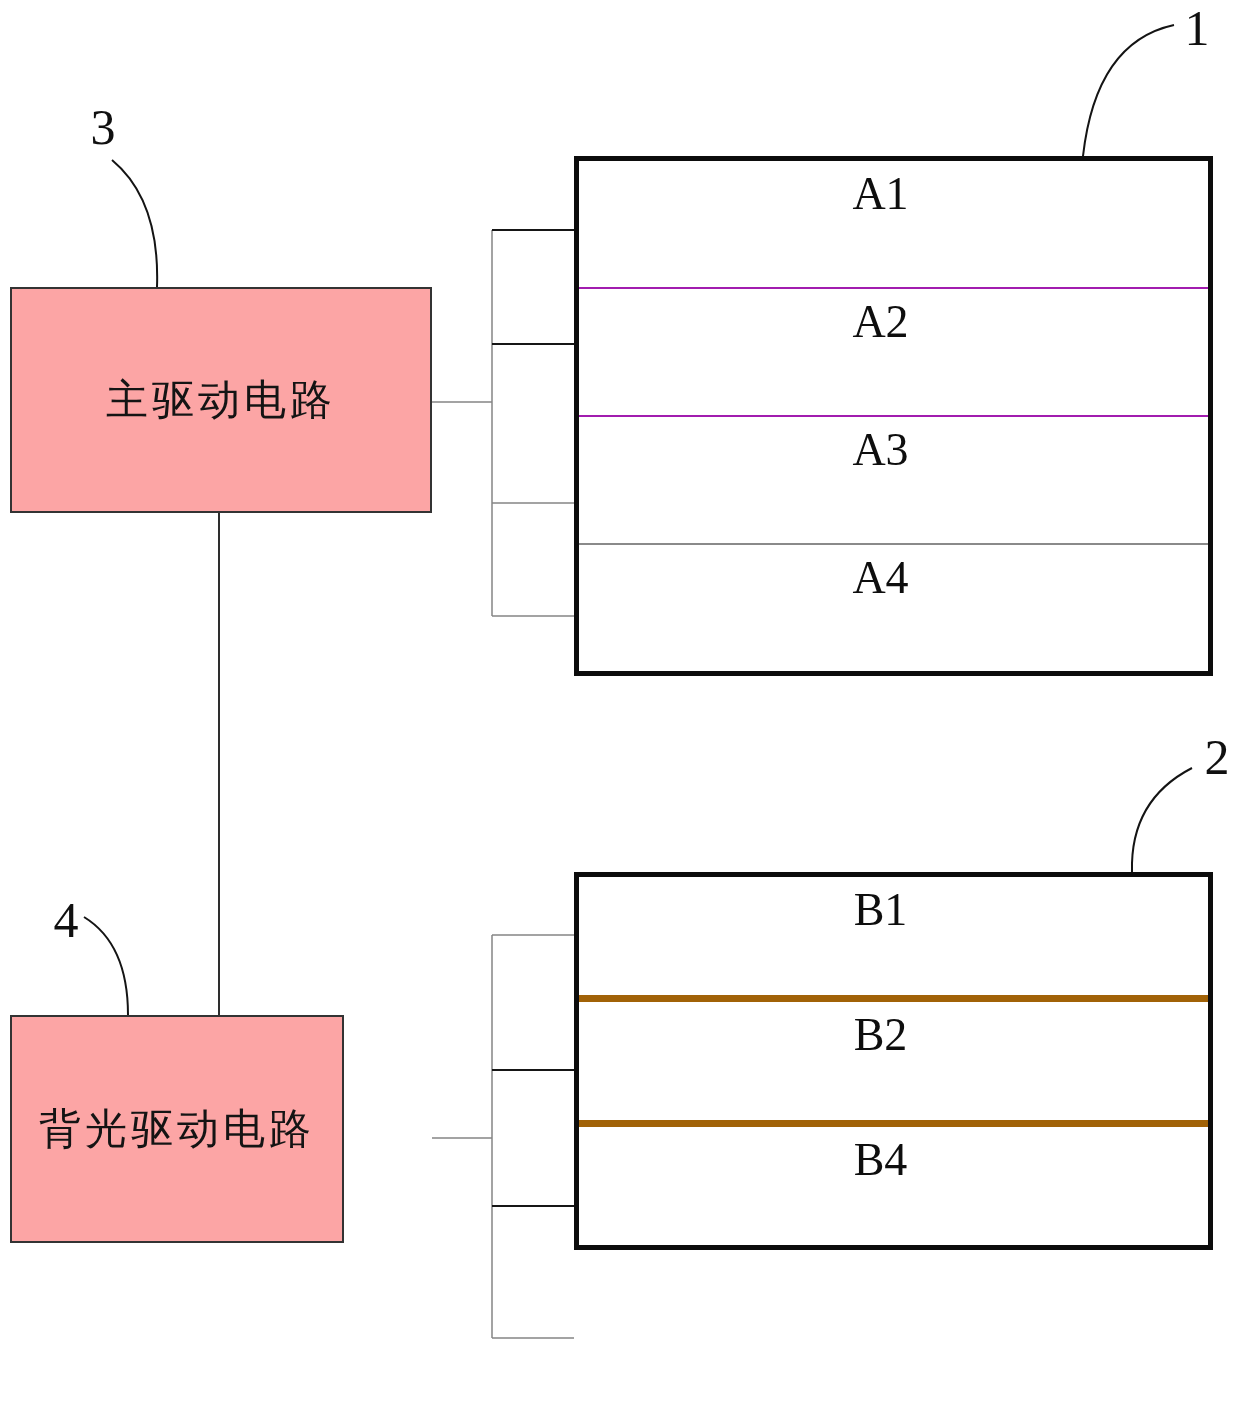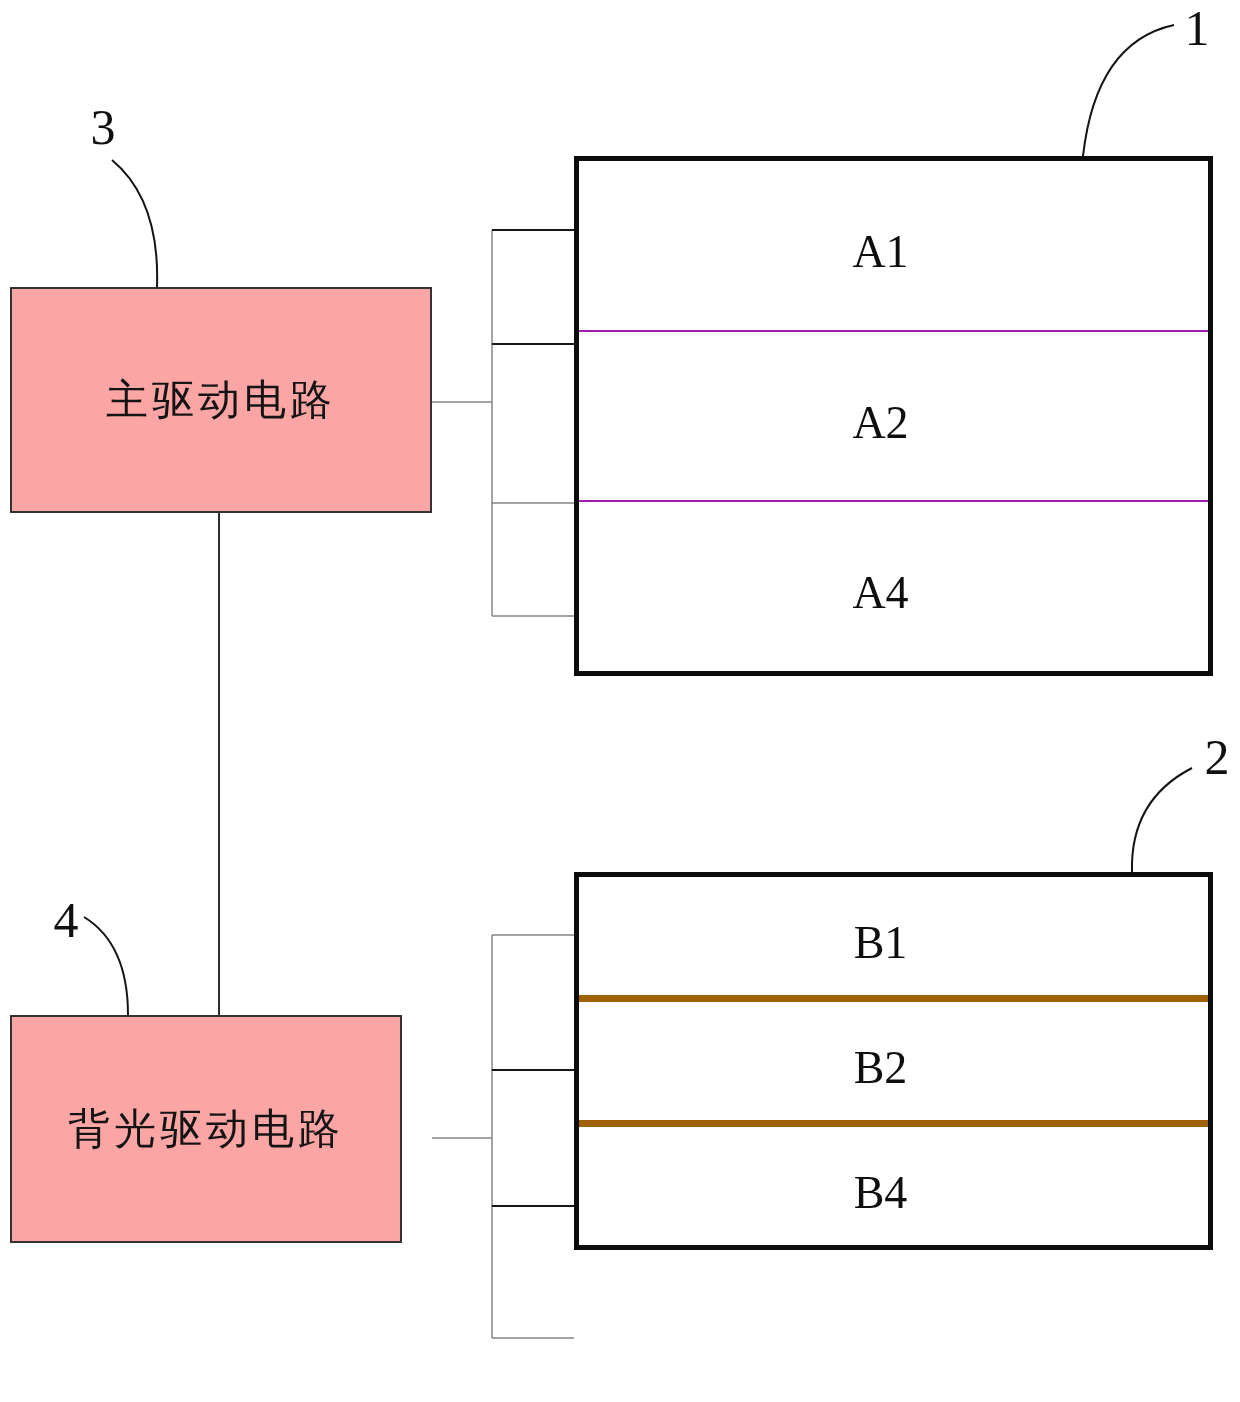--- a/index.html
+++ b/index.html
@@ -40,21 +40,21 @@
   }
   .box-main {
     left: 10px;
     top: 287px;
     width: 422px;
     height: 226px;
   }
   .box-backlight {
     left: 10px;
     top: 1015px;
-    width: 392px;
+    width: 334px;
     height: 228px;
   }
   .panel {
     position: absolute;
     box-sizing: border-box;
     border: 5px solid #0c0c0c;
     background: #ffffff;
     display: flex;
     flex-direction: column;
   }
@@ -66,21 +66,20 @@
   }
   .panel-b {
     left: 574px;
     top: 872px;
     width: 639px;
     height: 378px;
   }
   .panel .row {
     flex: 1 1 0;
     display: flex;
-    align-items: center;
     justify-content: center;
     padding-right: 26px;
   }
   .panel .row .row-label {
     font-size: 46px;
     color: #0e0e0e;
     transform: translateY(6px);
   }
   .panel-a .row + .row { border-top: 2px solid #a21caf; }
   .panel-a .row:nth-child(4) { border-top: 2px solid #8a8a8a; }
@@ -136,20 +135,23 @@
   </div>
 
   <div class="panel panel-a">
     <div class="row">
       <span class="row-label">A1</span>
     </div>
     <div class="row">
       <span class="row-label">A2</span>
     </div>
     <div class="row">
+      <span class="row-label">A3</span>
+    </div>
+    <div class="row">
       <span class="row-label">A4</span>
     </div>
   </div>
 
   <div class="panel panel-b">
     <div class="row">
       <span class="row-label">B1</span>
     </div>
     <div class="row">
       <span class="row-label">B2</span>

